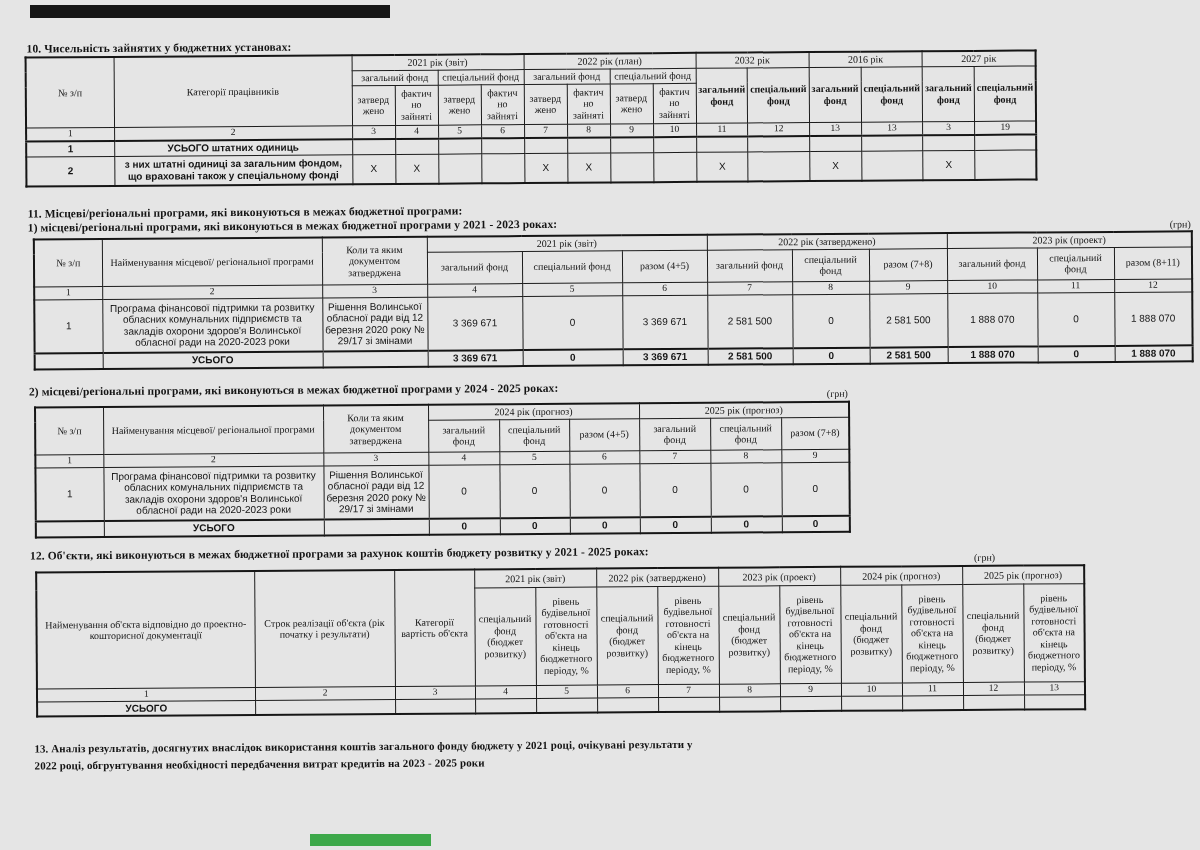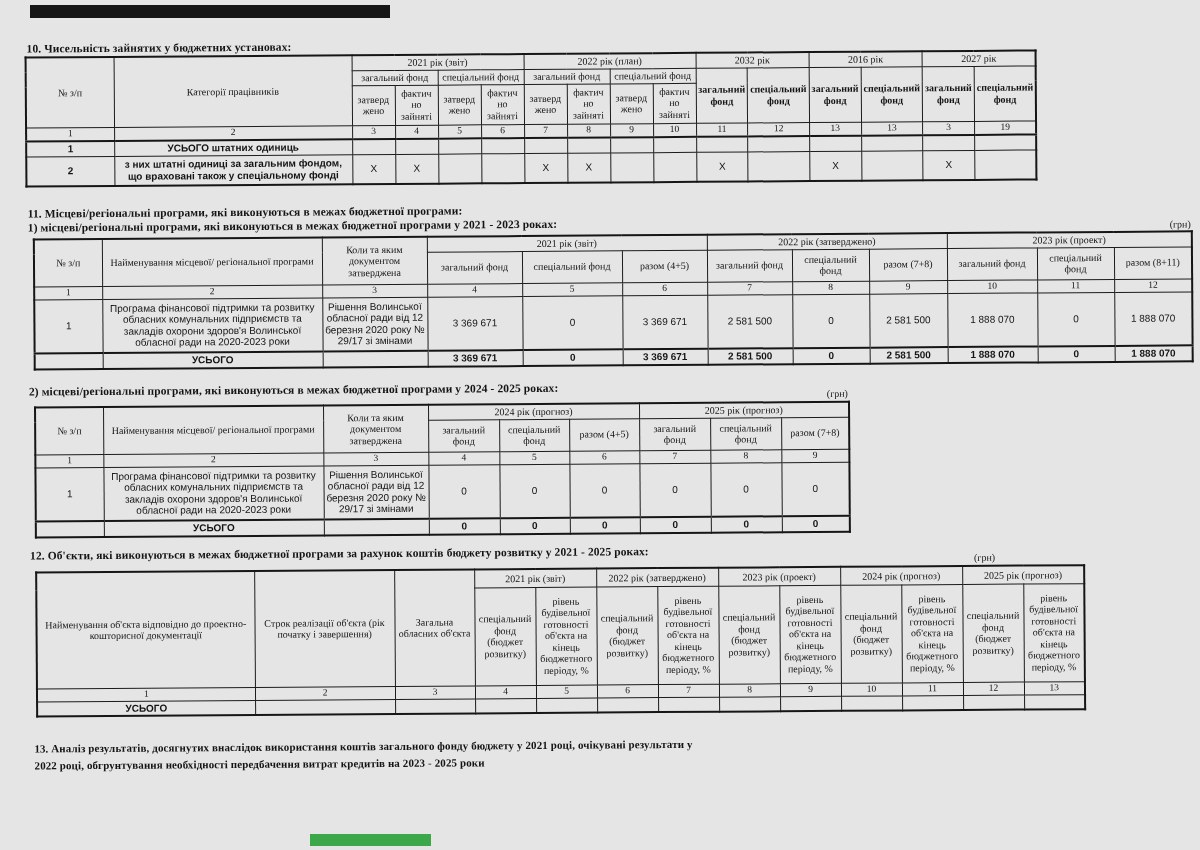--- a/index.html
+++ b/index.html
@@ -315,22 +315,22 @@
         <col style="width:61px">
           <col style="width:61px">
           <col style="width:61px">
           <col style="width:61px">
         <col style="width:61px">
           <col style="width:61px">
       </colgroup>
       <tbody>
         <tr class="rh18">
           <td rowspan="2">Найменування об'єкта відповідно до проектно-кошторисної документації</td>
-          <td rowspan="2">Строк реалізації об'єкта (рік початку і завершення)</td>
-          <td rowspan="2">Загальна обласних об'єкта</td>
+          <td rowspan="2">Строк реалізації об'єкта (рік початку і результати)</td>
+          <td rowspan="2">Категорії вартість об'єкта</td>
           <td colspan="2" class="nw">2021 рік (звіт)</td>
           <td colspan="2" class="nw">2022 рік (затверджено)</td>
           <td colspan="2" class="nw">2023 рік (проект)</td>
           <td colspan="2" class="nw">2024 рік (прогноз)</td>
           <td colspan="2" class="nw">2025 рік (прогноз)</td>
         </tr>
         <tr class="rh98">
           <td class="f9">спеціальний фонд (бюджет розвитку)</td>
           <td class="f9">рівень будівельної готовності об'єкта на кінець бюджетного періоду, %</td>
           <td class="f9">спеціальний фонд (бюджет розвитку)</td>

